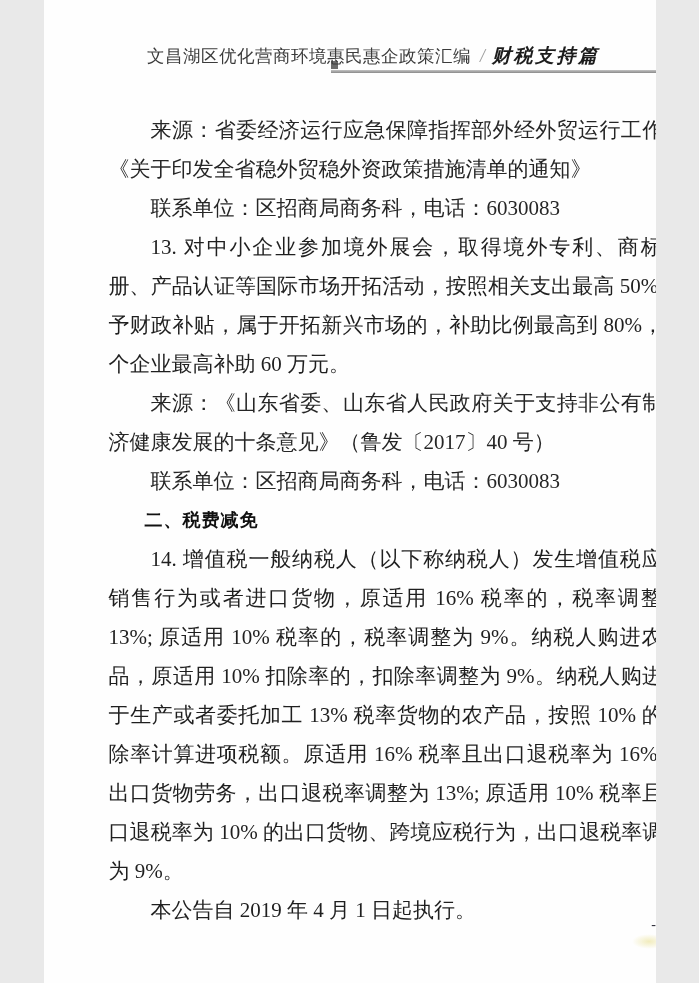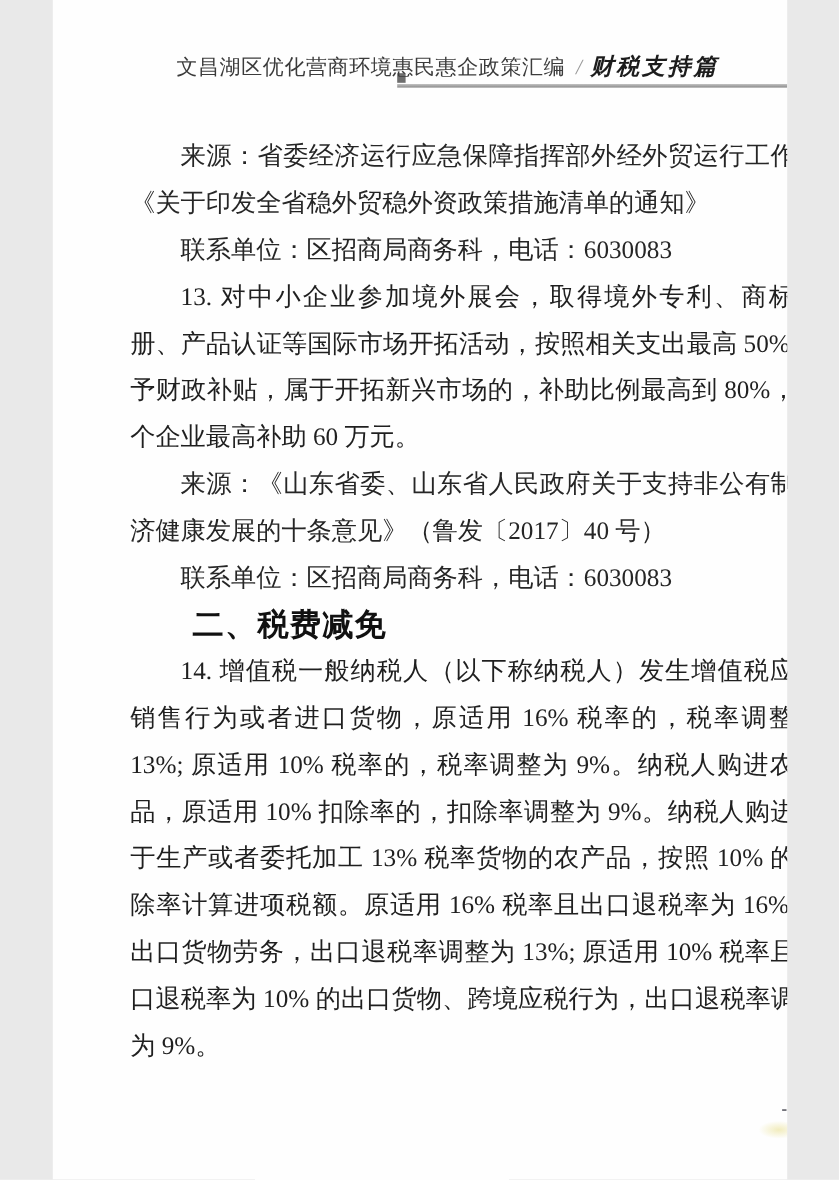--- a/index.html
+++ b/index.html
@@ -79,21 +79,21 @@
     font-weight: 400;
   }
   .para-kai {
     
     color: #262626;
   }
   .para-song {
     color: #1f1f1f;
   }
   .section-heading {
-    font-size: 26px;
+    font-size: 18px;
     font-weight: 700 !important;
     color: #111;
     letter-spacing: 1px;
   }
 
   
   .page-number {
     position: absolute;
     top: 917px;
     left: 596px;
@@ -126,18 +126,19 @@
   </div>
 
   <div class="doc-body">
     <p class="para-kai">来源：省委经济运行应急保障指挥部外经外贸运行工作组《关于印发全省稳外贸稳外资政策措施清单的通知》</p>
     <p class="para-kai">联系单位：区招商局商务科，电话：6030083</p>
     <p class="para-song">13. 对中小企业参加境外展会，取得境外专利、商标注册、产品认证等国际市场开拓活动，按照相关支出最高 50% 给予财政补贴，属于开拓新兴市场的，补助比例最高到 80%，每个企业最高补助 60 万元。</p>
     <p class="para-kai">来源：《山东省委、山东省人民政府关于支持非公有制经济健康发展的十条意见》（鲁发〔2017〕40 号）</p>
     <p class="para-kai">联系单位：区招商局商务科，电话：6030083</p>
     <h2 class="section-heading">二、税费减免</h2>
     <p class="para-song">14. 增值税一般纳税人（以下称纳税人）发生增值税应税销售行为或者进口货物，原适用 16% 税率的，税率调整为 13%; 原适用 10% 税率的，税率调整为 9%。纳税人购进农产品，原适用 10% 扣除率的，扣除率调整为 9%。纳税人购进用于生产或者委托加工 13% 税率货物的农产品，按照 10% 的扣除率计算进项税额。原适用 16% 税率且出口退税率为 16% 的出口货物劳务，出口退税率调整为 13%; 原适用 10% 税率且出口退税率为 10% 的出口货物、跨境应税行为，出口退税率调整为 9%。</p>
+    <p class="para-song">本公告自 2019 年 4 月 1 日起执行。</p>
   </div>
 
   <div class="page-number">- 13 -</div>
   <div class="scan-stain"></div>
 
 </div>
 
 </body></html>

